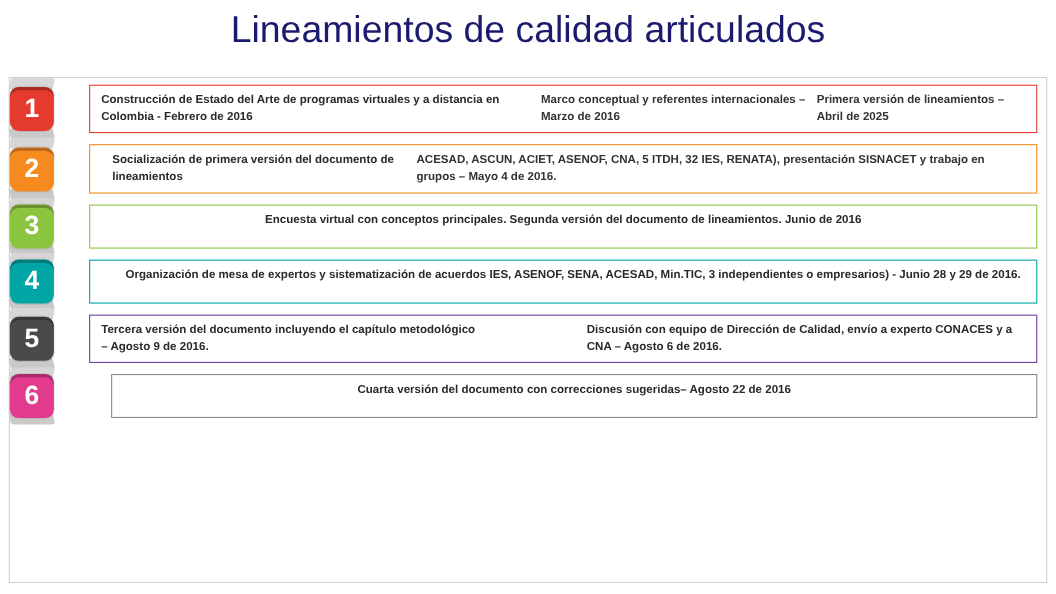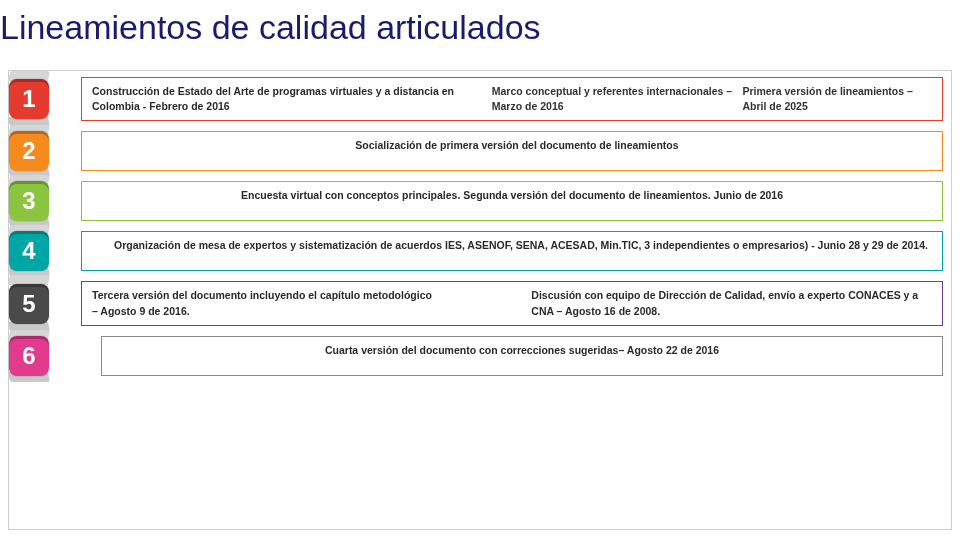--- a/index.html
+++ b/index.html
@@ -15,21 +15,21 @@
     position: relative;
     width: 960px;
     height: 540px;
     box-sizing: border-box;
   }
   .title {
     position: absolute;
     top: 8px;
     left: 0;
     right: 0;
-    text-align: left;
+    text-align: center;
     font-family: Arial, Helvetica, sans-serif;
     font-size: 34px;
     color: #1a1a6e;
     font-weight: 400;
   }
   .content {
     position: absolute;
     top: 70px;
     left: 8px;
     right: 8px;
@@ -124,20 +124,21 @@
         </div>
       </div>
       <div class="row">
         <div class="badge">
           <div class="top-cap"></div>
           <div class="face" style="background: rgb(245, 138, 31);">2</div>
           <div class="bot-cap"></div>
         </div>
         <div class="box" style="border-color: rgb(245, 138, 31); padding-left: 20px;">
           <div class="l1">Socialización de primera versión del documento de lineamientos</div>
+          <div class="l2">ACESAD, ASCUN, ACIET, ASENOF, CNA, 5 ITDH, 32 IES, RENATA), presentación SISNACET y trabajo en grupos – Mayo 4 de 2016.</div>
         </div>
       </div>
       <div class="row">
         <div class="badge">
           <div class="top-cap"></div>
           <div class="face" style="background: rgb(139, 197, 63);">3</div>
           <div class="bot-cap"></div>
         </div>
         <div class="box" style="border-color: rgb(139, 197, 63);">
           <div class="l1">Encuesta virtual con conceptos principales. Segunda versión del documento de lineamientos.  Junio de 2016</div>
@@ -145,33 +146,33 @@
       </div>
       <div class="row">
         <div class="badge">
           <div class="top-cap"></div>
           <div class="face" style="background: rgb(0, 165, 165);">4</div>
           <div class="bot-cap"></div>
         </div>
         <div class="box" style="border-color: rgb(0, 165, 165); padding-left: 28px;">
           <div class="l1">Organización de mesa de expertos y sistematización de acuerdos</div>
           <div class="l2">&nbsp;</div>
-          <div class="l1">IES, ASENOF, SENA, ACESAD, Min.TIC, 3 independientes o empresarios) - Junio 28 y 29 de 2014.</div>
+          <div class="l1">IES, ASENOF, SENA, ACESAD, Min.TIC, 3 independientes o empresarios) - Junio 28 y 29 de 2016.</div>
         </div>
       </div>
       <div class="row">
         <div class="badge">
           <div class="top-cap"></div>
           <div class="face" style="background: rgb(74, 74, 74);">5</div>
           <div class="bot-cap"></div>
         </div>
         <div class="box" style="border-color: rgb(111, 63, 160); gap: 48px;">
           <div class="l1">Tercera versión del documento incluyendo el capítulo metodológico – Agosto 9 de 2016.</div>
           <div class="l2">&nbsp;</div>
-          <div class="l1">Discusión con equipo de Dirección de Calidad, envío a experto CONACES y a CNA – Agosto 16 de 2008.</div>
+          <div class="l1">Discusión con equipo de Dirección de Calidad, envío a experto CONACES y a CNA – Agosto 6 de 2016.</div>
         </div>
       </div>
       <div class="row">
         <div class="badge">
           <div class="top-cap"></div>
           <div class="face" style="background: rgb(226, 58, 141);">6</div>
           <div class="bot-cap"></div>
         </div>
         <div class="box" style="border-color: rgb(138, 138, 138); margin-left: 20px;">
           <div class="l1">Cuarta versión del documento con correcciones sugeridas– Agosto 22 de 2016</div>

